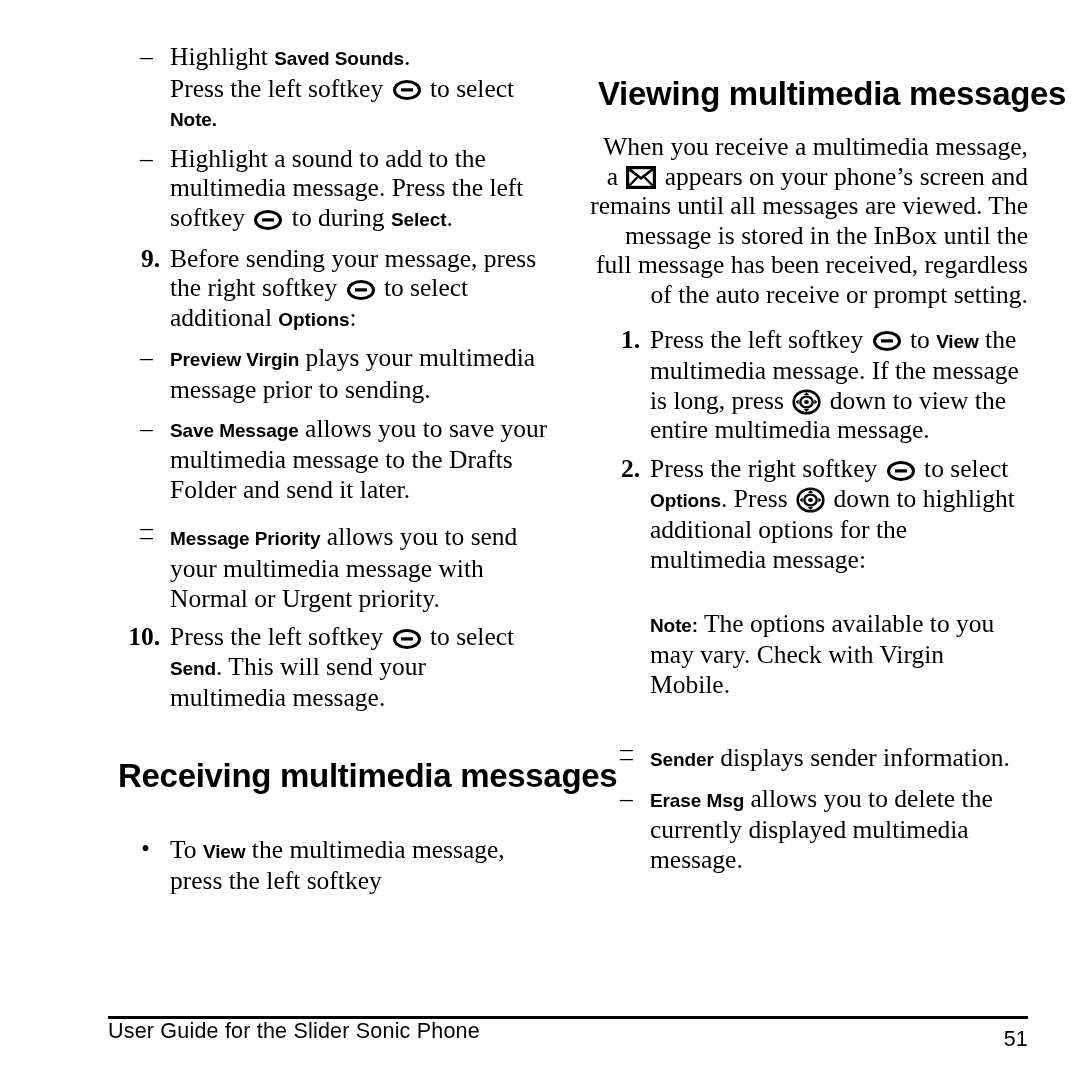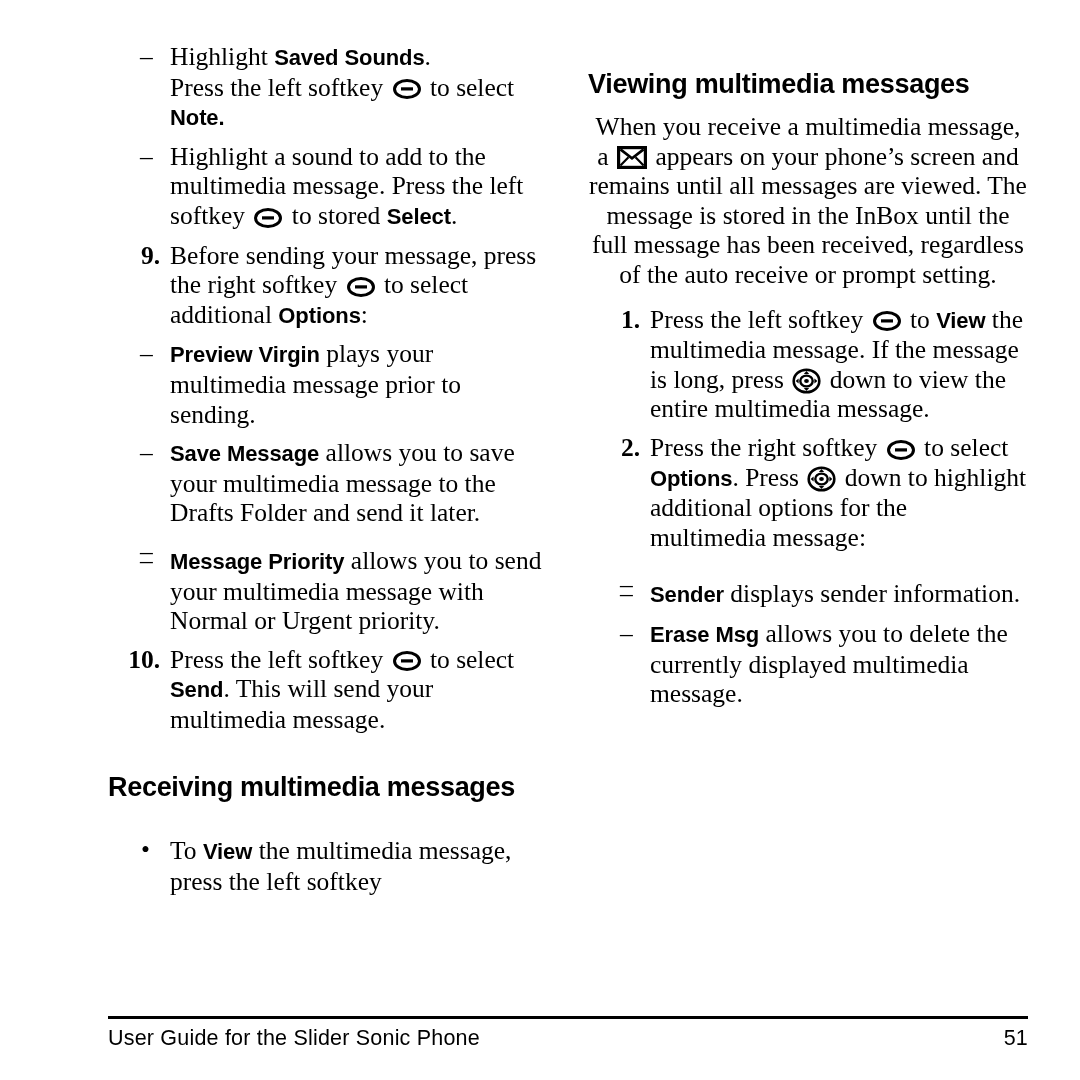--- a/index.html
+++ b/index.html
@@ -37,31 +37,31 @@
     width: 440px;
   }
   .col-left  { left: 0px; }
   .col-right { left: 480px; }
 
   
 
   .para {
     font-size: 25.5px;
     line-height: 29.6px;
-    text-align: center;
+    text-align: right;
     margin: 0 0 0 0;
   }
 
   .heading {
     font-family: "Liberation Sans Narrow", "Liberation Sans", "DejaVu Sans", sans-serif;
     font-weight: bold;
-    font-size: 27px;
+    font-size: 33px;
     line-height: 38px;
     letter-spacing: -0.3px;
-    margin: 0;
+    margin: 10px;
     white-space: nowrap;
   }
 
   
   .numitem {
     position: relative;
     padding-left: 62px;
     font-size: 25.5px;
     line-height: 29.6px;
   }
@@ -112,21 +112,21 @@
     line-height: 29.6px;
   }
 
   .indent-note {
     padding-left: 62px;
   }
 
   b.ui {
     font-family: "Liberation Sans", "DejaVu Sans", sans-serif;
     font-weight: bold;
-    font-size: 22px;
+    font-size: 19px;
     letter-spacing: -0.1px;
   }
 
   .gap-s  { height: 9px; }
   .gap-m  { height: 15px; }
   .gap-l  { height: 23px; }
   .gap-xl { height: 34px; }
 
   
   .icon {
@@ -168,35 +168,34 @@
     top: 1016px;
     width: 920px;
   }
   .footer-rule {
     width: 100%;
     height: 3px;
     background: #000;
   }
   .footer-row {
     position: relative;
-    margin-top: 7px;
     height: 28px;
     font-family: "Liberation Sans Narrow", "Liberation Sans", "DejaVu Sans", sans-serif;
     font-size: 21.5px;
     letter-spacing: 0.2px;
   }
   .footer-left {
     position: absolute;
     left: 0;
     top: 0;
   }
   .footer-right {
     position: absolute;
     right: 0;
-    top: 0;
+    top: 8px;
   }
 </style>
 </head>
 <body>
 
 <div class="page">
 
   <div class="columns">
 
     <div class="col col-left">
@@ -210,21 +209,21 @@
               </svg></span><span> to select </span><b class="ui">Note.</b></span>
       </div>
 
       <div class="gap-s"></div>
 
       <div class="dashitem">
         <span class="dash">–</span>
         <span><span>Highlight a sound to add to the multimedia message. Press the left softkey </span><span class="icon ico-softkey"><svg viewBox="0 0 30 22">
                 <ellipse cx="15" cy="11" rx="12.5" ry="8.5" fill="none" stroke="#000" stroke-width="3"></ellipse>
                 <rect x="9" y="9.3" width="12" height="3.2" fill="#000"></rect>
-              </svg></span><span> to stored </span><b class="ui">Select</b><span>.</span></span>
+              </svg></span><span> to during </span><b class="ui">Select</b><span>.</span></span>
       </div>
 
       <div class="gap-s"></div>
 
       <div class="numitem">
         <span class="num">9.</span>
         <span><span>Before sending your message, press the right softkey </span><span class="icon ico-softkey"><svg viewBox="0 0 30 22">
                 <ellipse cx="15" cy="11" rx="12.5" ry="8.5" fill="none" stroke="#000" stroke-width="3"></ellipse>
                 <rect x="9" y="9.3" width="12" height="3.2" fill="#000"></rect>
               </svg></span><span> to select additional </span><b class="ui">Options</b><span>:</span></span>
@@ -329,20 +328,21 @@
                 <ellipse cx="14.5" cy="13" rx="2.4" ry="2.1" fill="#000"></ellipse>
                 <path d="M14.5 2.9 L11.8 6.0 L17.2 6.0 Z" fill="#000"></path>
                 <path d="M14.5 23.1 L11.8 20.0 L17.2 20.0 Z" fill="#000"></path>
                 <path d="M3.6 13 L6.6 10.6 L6.6 15.4 Z" fill="#000"></path>
                 <path d="M25.4 13 L22.4 10.6 L22.4 15.4 Z" fill="#000"></path>
               </svg></span><span> down to highlight additional options for the multimedia message:</span></span>
       </div>
 
       <div class="gap-s"></div>
 
+      <p class="note indent-note"><b class="ui">Note:</b><span>  The options available to you may vary. Check with Virgin Mobile.</span></p>
 
       <div class="gap-s"></div>
 
       <div class="dashitem indent-note">
         <span class="dash">–</span>
       </div>
 
       <div class="gap-s"></div>
 
       <div class="dashitem indent-note">

